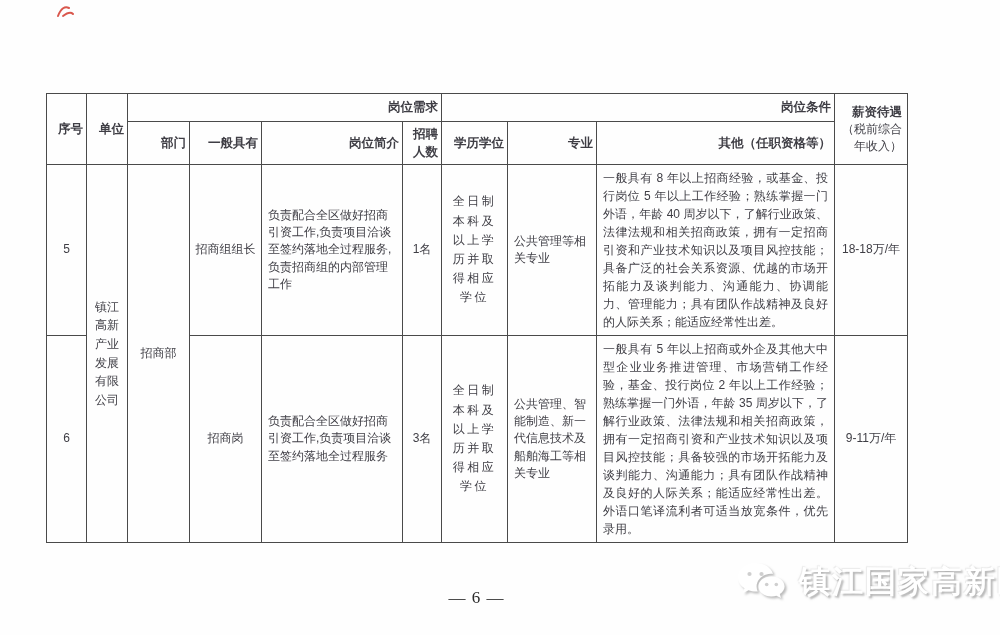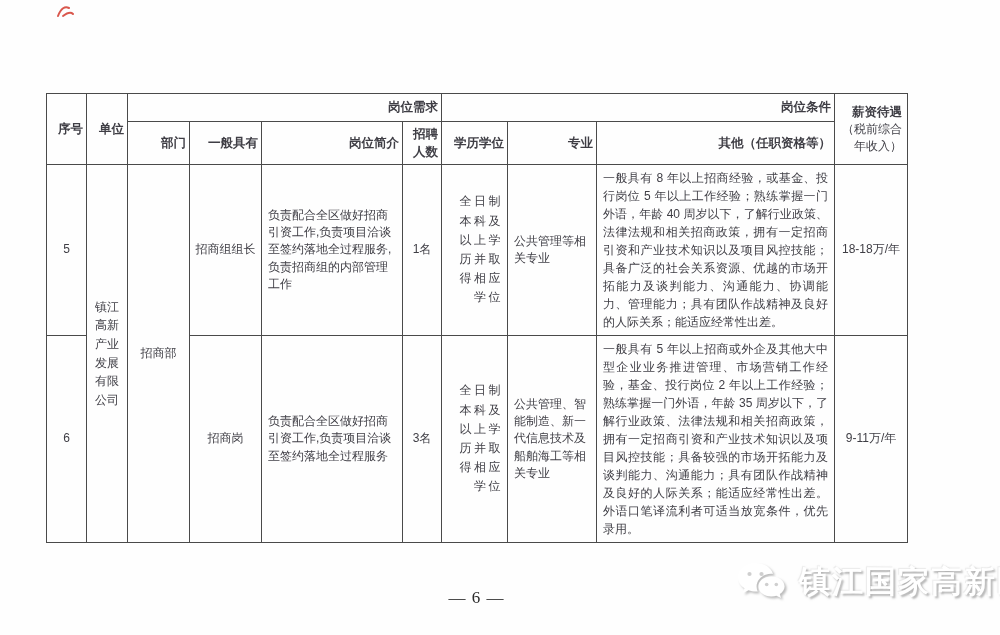--- a/index.html
+++ b/index.html
@@ -15,21 +15,21 @@
     border:1px solid #4a4a4a; font-size:12px; line-height:1.45;
     vertical-align:middle; padding:2px 5px; word-break:break-all;
   }
   .job-table th { font-weight:bold; text-align:right; font-size:12.5px; padding:2px 3px; }
   tr.h1 { height:28px; }
   tr.h2 { height:43px; }
   tr.r5 { height:154px; }
   tr.r6 { height:182px; }
   td.center { text-align:center; }
   td.unit-cell { text-align:center; padding:2px 7px; line-height:1.55;margin-left:24px; }
-  td.edu-cell { text-align:right; letter-spacing:2.5px; padding:2px 4px; line-height:1.6; }
+  td.edu-cell { text-align:center; letter-spacing:2.5px; padding:2px 4px; line-height:1.6; }
   td.intro-cell { text-align:left; padding:2px 6px;margin-left:16px; }
   td.other-cell { text-align:justify; padding:4px 6px; line-height:1.5;margin-top:18px; }
   th.salary-head { text-align:right; padding:2px 5px; line-height:1.45; }
   th.salary-head .sub { font-weight:normal; font-size:12px; display:block; }
   .page-num {
     position:absolute; left:46px; top:588px; width:861px; text-align:center;
     font-family:"Liberation Serif", serif; font-size:17px; color:#2b2b2b; letter-spacing:1px;
   }
   .watermark {
     position:absolute; left:736px; top:561px; display:flex; align-items:center; gap:9px;

